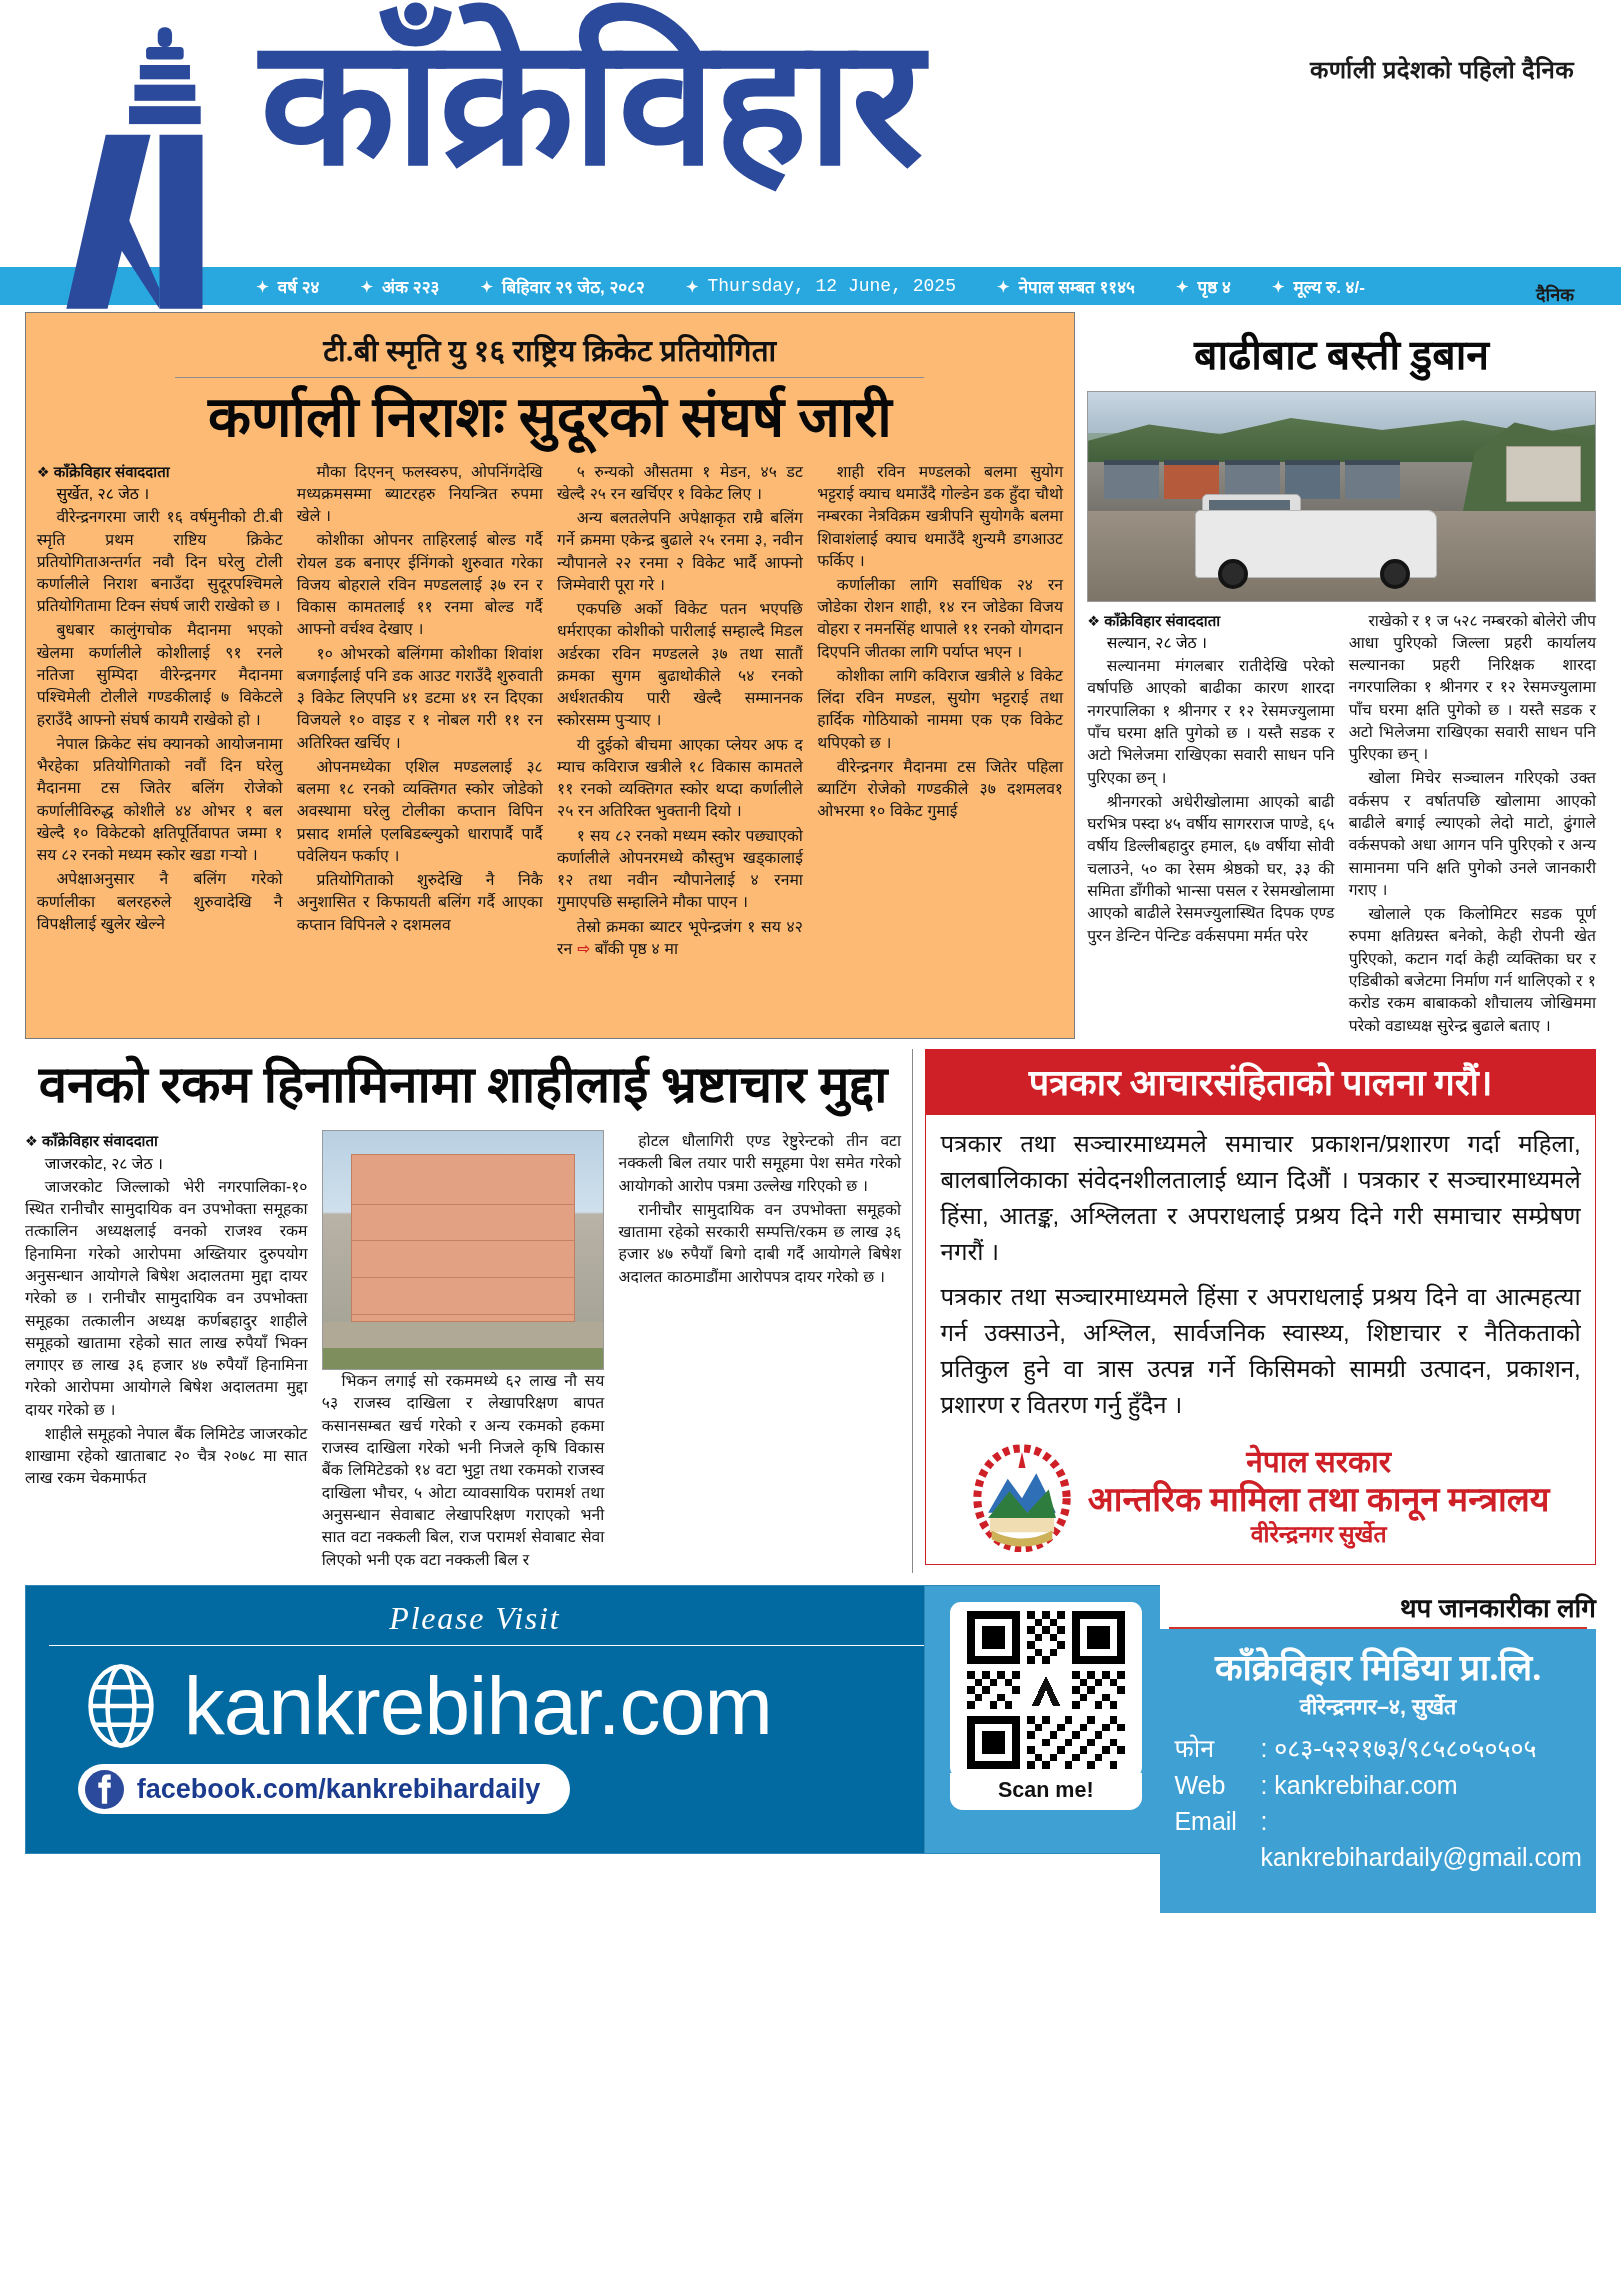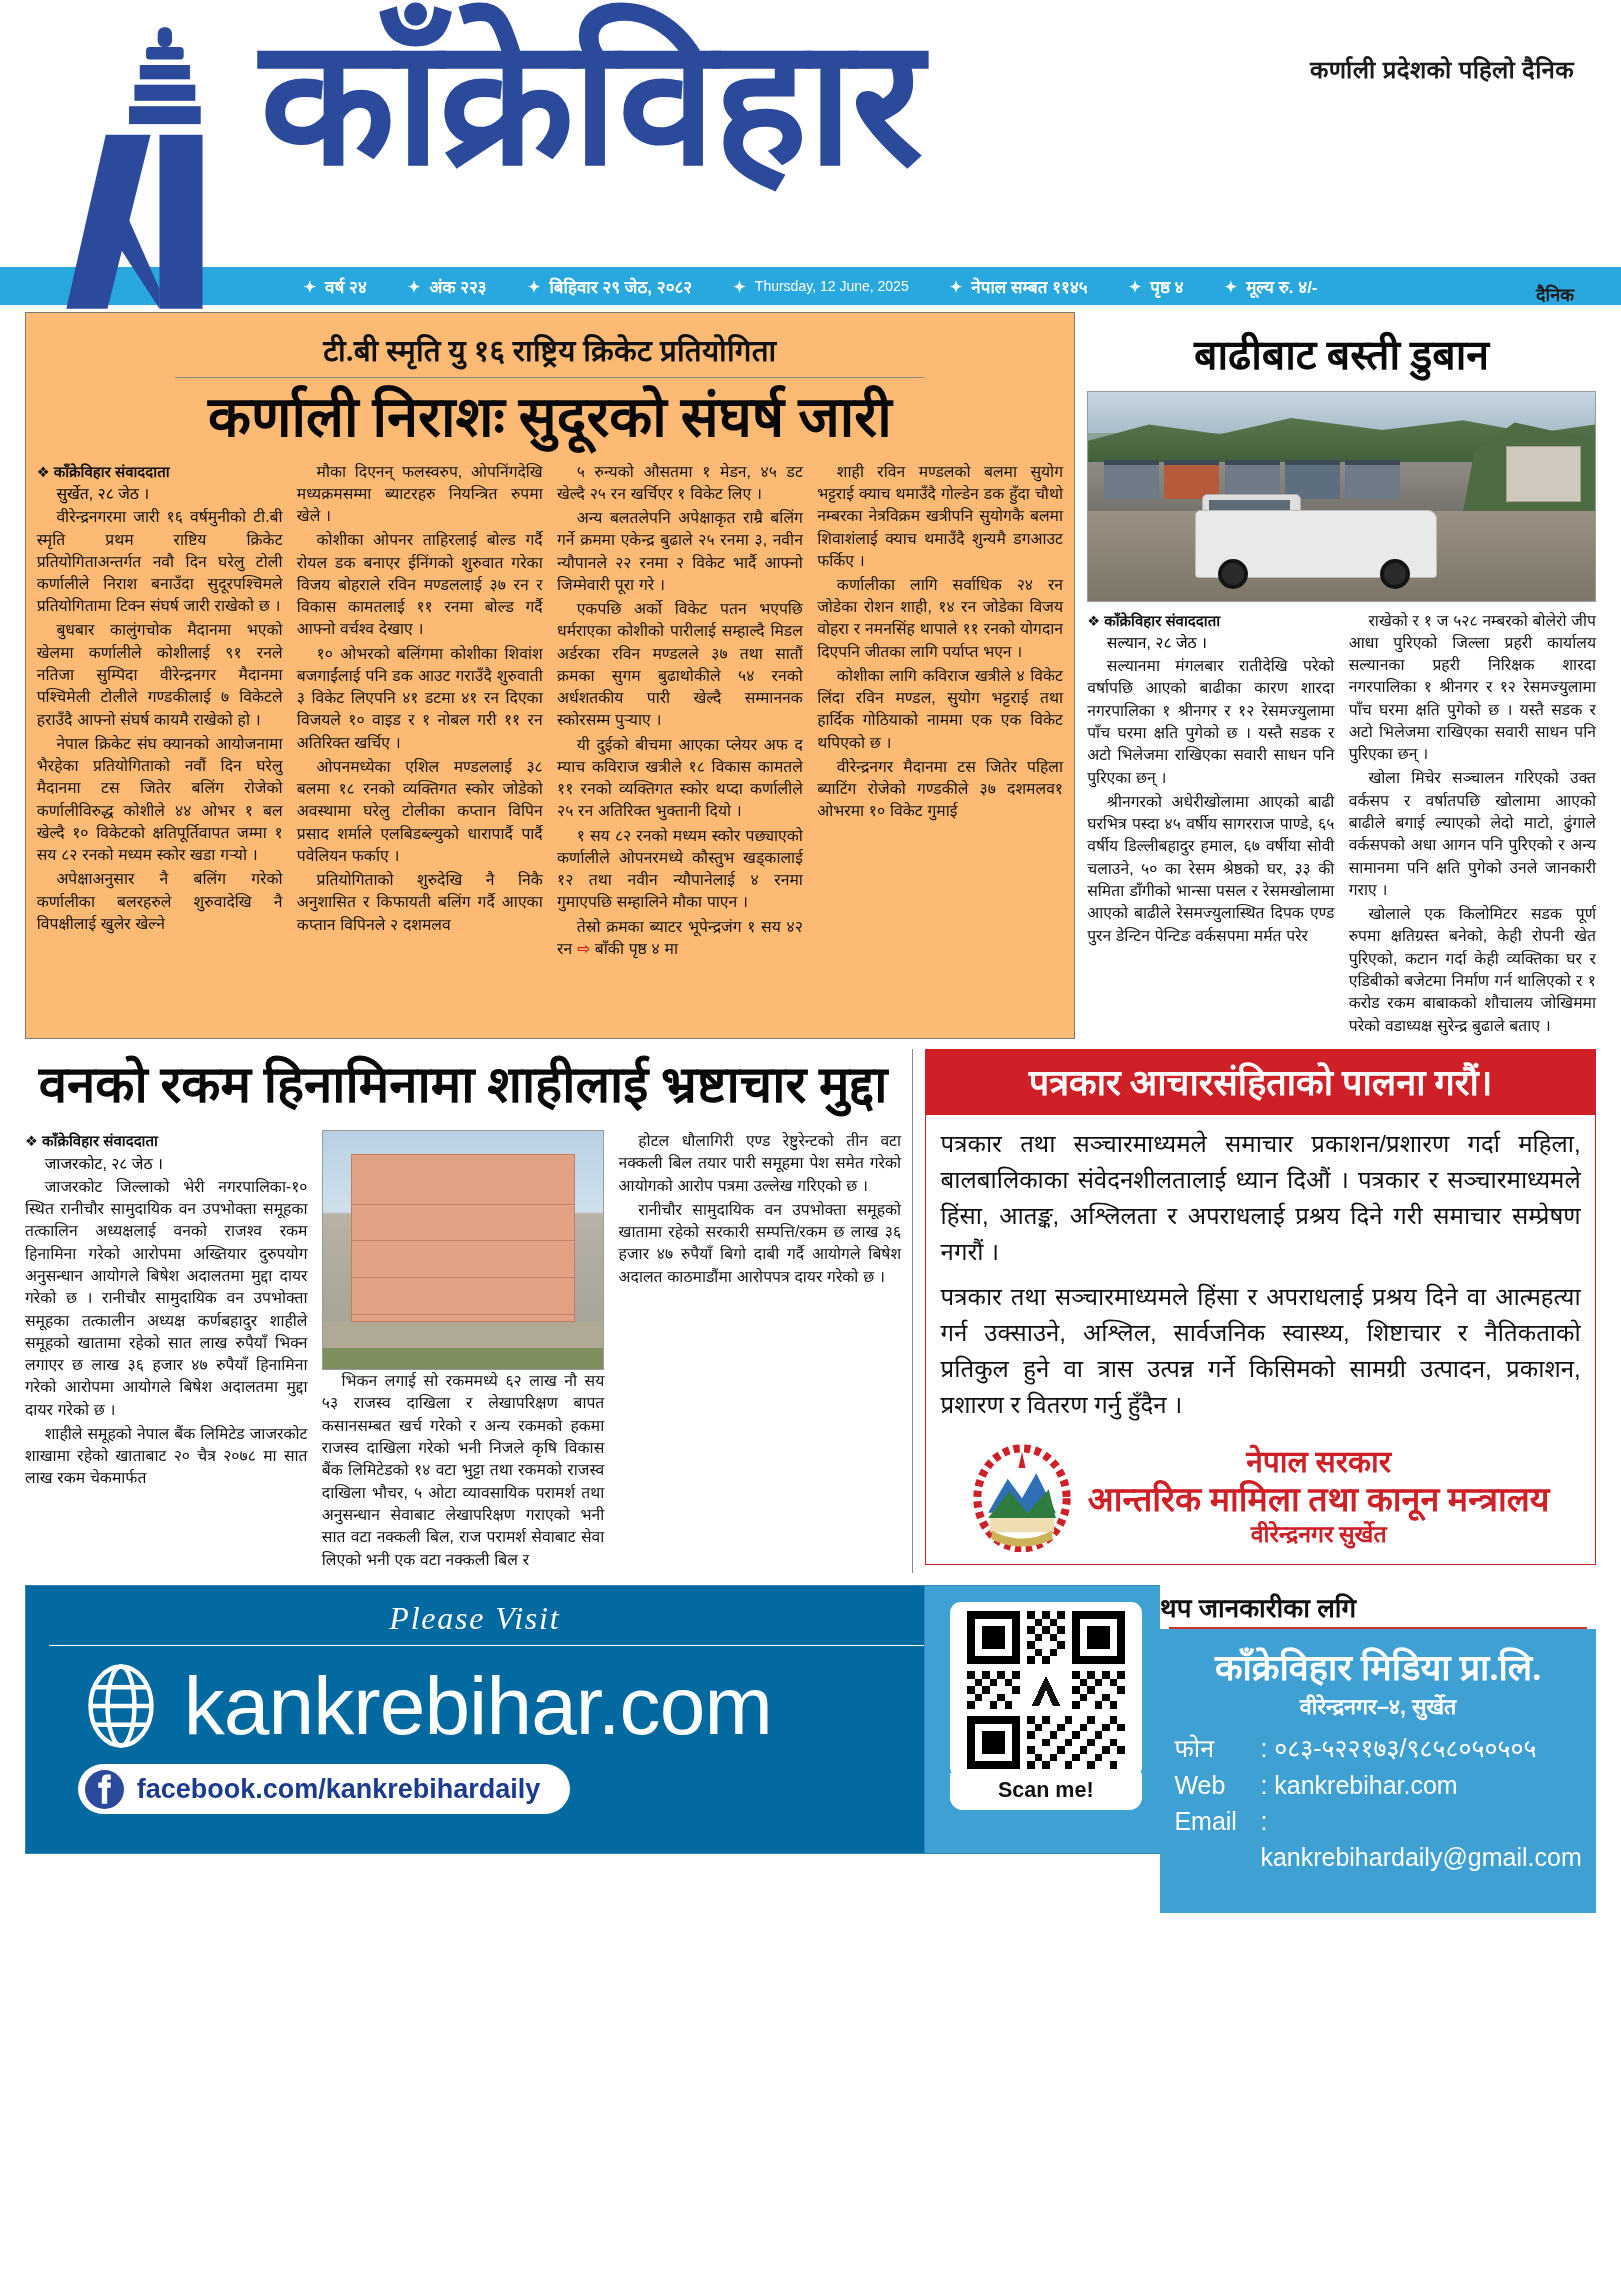--- a/index.html
+++ b/index.html
@@ -41,21 +41,21 @@
   
   .infobar {
     height: 39px; background: #29a8df; color: #fff;
     display: flex; align-items: center; justify-content: center;
     gap: 12.5px; font-size: 17px; font-weight: bold;
     font-family: "Liberation Sans", sans-serif;
     border-top: 1.8px solid #ffffff;
   }
   .infobar .item { display:flex; align-items:center; gap:9px; padding: 0 14.3px; white-space:nowrap;}
   .infobar .dia { font-size: 15px; line-height: 1; }
-  .infobar .en { font-family:Liberation Sans, sans-serif; font-weight:normal; font-size:14px;}
+  .infobar .en { font-family:Liberation Mono, monospace; font-weight:normal; font-size:18px;}
 
   
   .content { position: relative; padding: 7.2px 25px 0 25px; }
   .row-top { display: flex; gap: 12.5px; align-items: stretch; }
 
   
   .lead {
     width: 1050px; background: #fdba74; border: 1.8px solid #7a7a7a;
     padding: 9px 10.7px 7.2px 10.7px; position: relative;
   }
@@ -181,21 +181,21 @@
   .qrcard { position:absolute; left: 25px; top: 16px; width: 192px; }
   .qrframe { background:#fff; border-radius: 10.7px; padding: 9px; }
   .qrimg { width: 100%; height: 158px; display:block; }
   .qrribbon {
     margin: -5.4px auto 0 auto; width: 100%; background:#fff; border-radius: 0 0 12.5px 12.5px;
     text-align:center; font-weight:bold; font-size: 21.5px; color:#111; padding: 5.4px 0 7.2px 0;
   }
 
   .contact { flex: 1; position:relative; }
   .contact-head {
-    background:#fff; padding: 3.6px 0 1.8px 0; text-align:left;
+    background:#fff; padding: 3.6px 0 1.8px 0; text-align:right;
     font-size: 26px; font-weight: bold; color:#111;
   }
   .contact-rule { height: 2.7px; background:#d2322a; margin: 0 9px; }
   .contact-body { background:#3ea0d3; color:#fff; padding: 12.5px 14.3px 9px 14.3px; height: 284px;}
   .contact-body .co { font-size: 36px; font-weight: bold; text-align:center; font-family:"Liberation Serif", serif;}
   .contact-body .addr { font-size: 21.5px; font-weight:bold; text-align:center; margin-bottom: 10.7px; }
   .crow { display:flex; font-size: 25px; line-height: 1.45; }
   .crow .k { width: 86px; flex:none; }
   .crow .v { flex:1; }
 </style>

